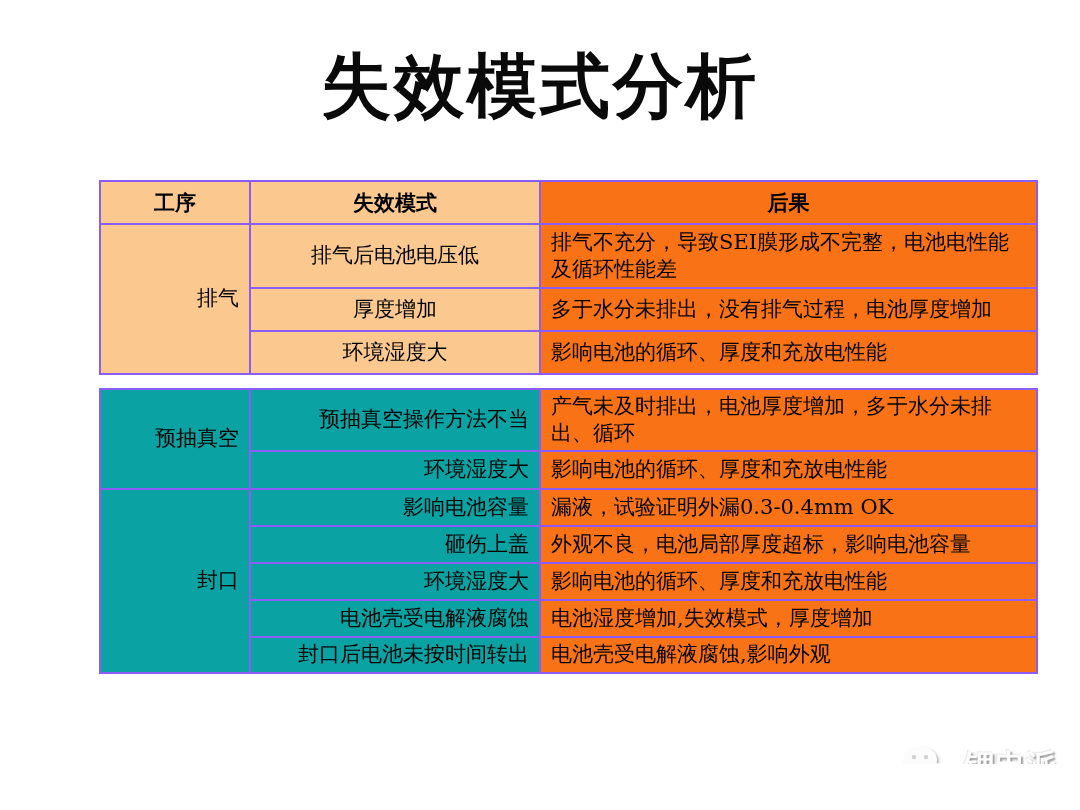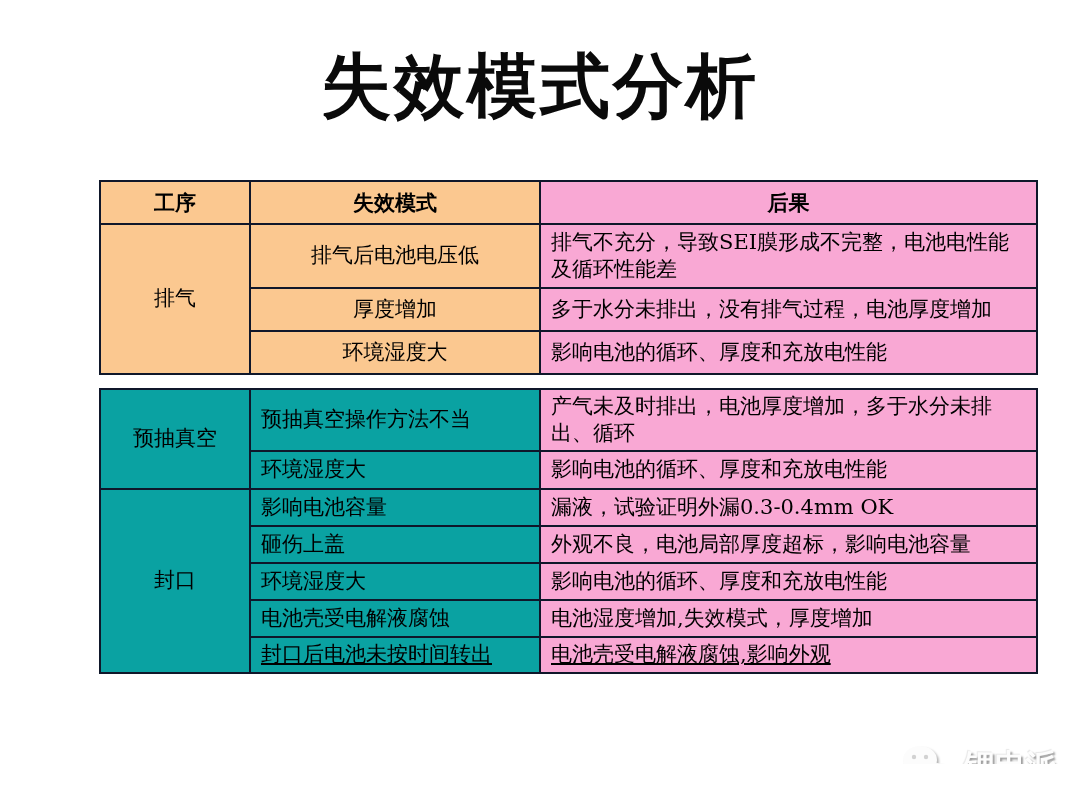--- a/index.html
+++ b/index.html
@@ -20,49 +20,49 @@
     letter-spacing:3px;
     color:#0a0a0a;
   }
   table.fmea{
     position:absolute;
     border-collapse:collapse;
     table-layout:fixed;
     left:99px;
   }
   table.fmea td{
-    border:2px solid #0f172a;
+    border:2px solid #8b5cf6;
     font-size:21px;
     padding:2px 10px;
     overflow:hidden;
     line-height:1.3;
   }
   .t1{top:180px;}
   .t2{top:388px;}
   col.c1{width:150px;}
   col.c2{width:290px;}
   col.c3{width:497px;}
   td.hdr{
     font-weight:700;
     font-size:23px;
     text-align:center;
   }
   td.proc{
-    text-align:center;
+    text-align:right;
     vertical-align:middle;
   }
   .orange{background:#fbc890;text-align:center;}
-  .teal{background:#0aa2a2;}
-  .white{background:#f9a8d4;}
+  .teal{background:#0aa2a2;text-align:right;}
+  .white{background:#f97316;}
   tr.h43{height:43px;}
   tr.h64{height:64px;}
   tr.h62{height:62px;}
   tr.h38{height:38px;}
   tr.h37{height:37px;}
-  tr.h36{height:36px;text-decoration:underline;}
+  tr.h36{height:36px;}
   .watermark{
     position:absolute;
     top:736px;left:900px;
     width:165px;height:60px;
     display:flex;
     align-items:center;
     gap:12px;
     font-family:"DejaVu Sans","Liberation Sans",sans-serif;
   }
   .wm-icon{

